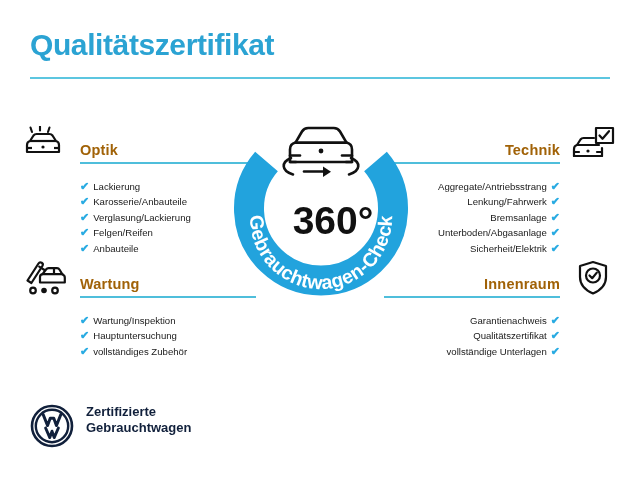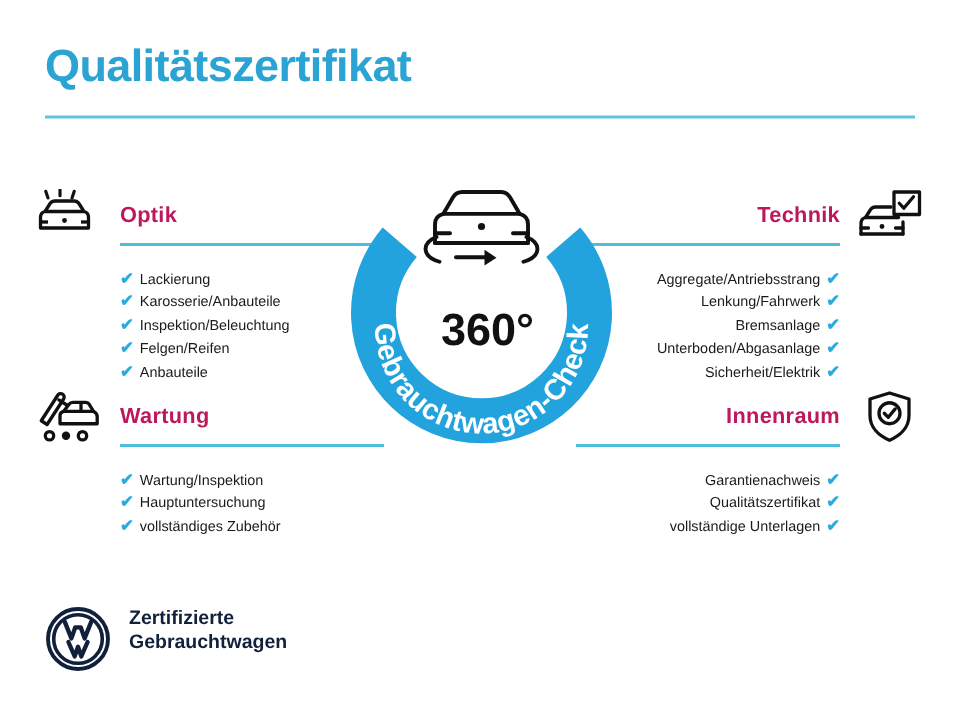--- a/index.html
+++ b/index.html
@@ -36,22 +36,22 @@
 
   .sec-head{
     position:relative;height:34px;
   }
   .sec-icon{
     position:absolute;top:0;width:46px;height:36px;
   }
   .col-left .sec-icon{left:0;}
   .col-right .sec-icon{right:0;}
   .sec-title{
-    position:absolute;bottom:8px;
-    font-size:14.5px;font-weight:bold;color:#be185d;
+    position:absolute;bottom:2px;
+    font-size:14.5px;font-weight:bold;color:#a16207;
     letter-spacing:0.2px;
   }
   .col-left .sec-title{left:56px;}
   .col-right .sec-title{right:56px;}
 
   .sec-rule{
     height:2px;background:#4FBEDB;margin-top:2px;
   }
   .col-left .sec-rule{margin-left:56px;width:176px;}
   .col-right .sec-rule{margin-right:56px;width:176px;margin-left:8px;}
@@ -67,23 +67,23 @@
   .col-left .chk{margin-right:4px;}
   .col-right .chk{margin-left:4px;}
 
   
   .badge{
     position:absolute;left:228px;top:116px;
     width:186px;height:186px;
   }
   .badge svg{display:block;}
   .deg{
-    position:absolute;left:4px;top:0;width:186px;height:186px;
+    position:absolute;left:12px;top:0;width:186px;height:186px;
     display:flex;align-items:center;justify-content:center;
-    font-size:30px;font-weight:bold;color:#111;
+    font-size:39px;font-weight:bold;color:#111;
     letter-spacing:0px;
     padding-top:24px;
     box-sizing:border-box;
     pointer-events:none;
   }
 
   
   .footer{position:absolute;left:30px;top:404px;display:flex;align-items:flex-start;gap:12px;}
   .vw-mark{width:44px;height:44px;}
   .footer-text{
@@ -115,21 +115,21 @@
           </g>
           <circle cx="19" cy="21" r="1.6" fill="#111"></circle>
         </svg>
       </span>
       <span class="sec-title">Optik</span>
     </div>
     <div class="sec-rule"></div>
     <ul class="items">
       <li><span class="chk">✔</span><span>Lackierung</span></li>
       <li><span class="chk">✔</span><span>Karosserie/Anbauteile</span></li>
-      <li><span class="chk">✔</span><span>Inspektion/Beleuchtung</span></li>
+      <li><span class="chk">✔</span><span>Verglasung/Lackierung</span></li>
       <li><span class="chk">✔</span><span>Felgen/Reifen</span></li>
       <li><span class="chk">✔</span><span>Anbauteile</span></li>
     </ul>
   </div>
 
   <div class="col col-right row-top">
     <div class="sec-head">
       <span class="sec-icon">
         <svg viewBox="0 0 46 36" width="46" height="36">
           <g fill="none" stroke="#111" stroke-width="2.2" stroke-linejoin="round" stroke-linecap="round">

